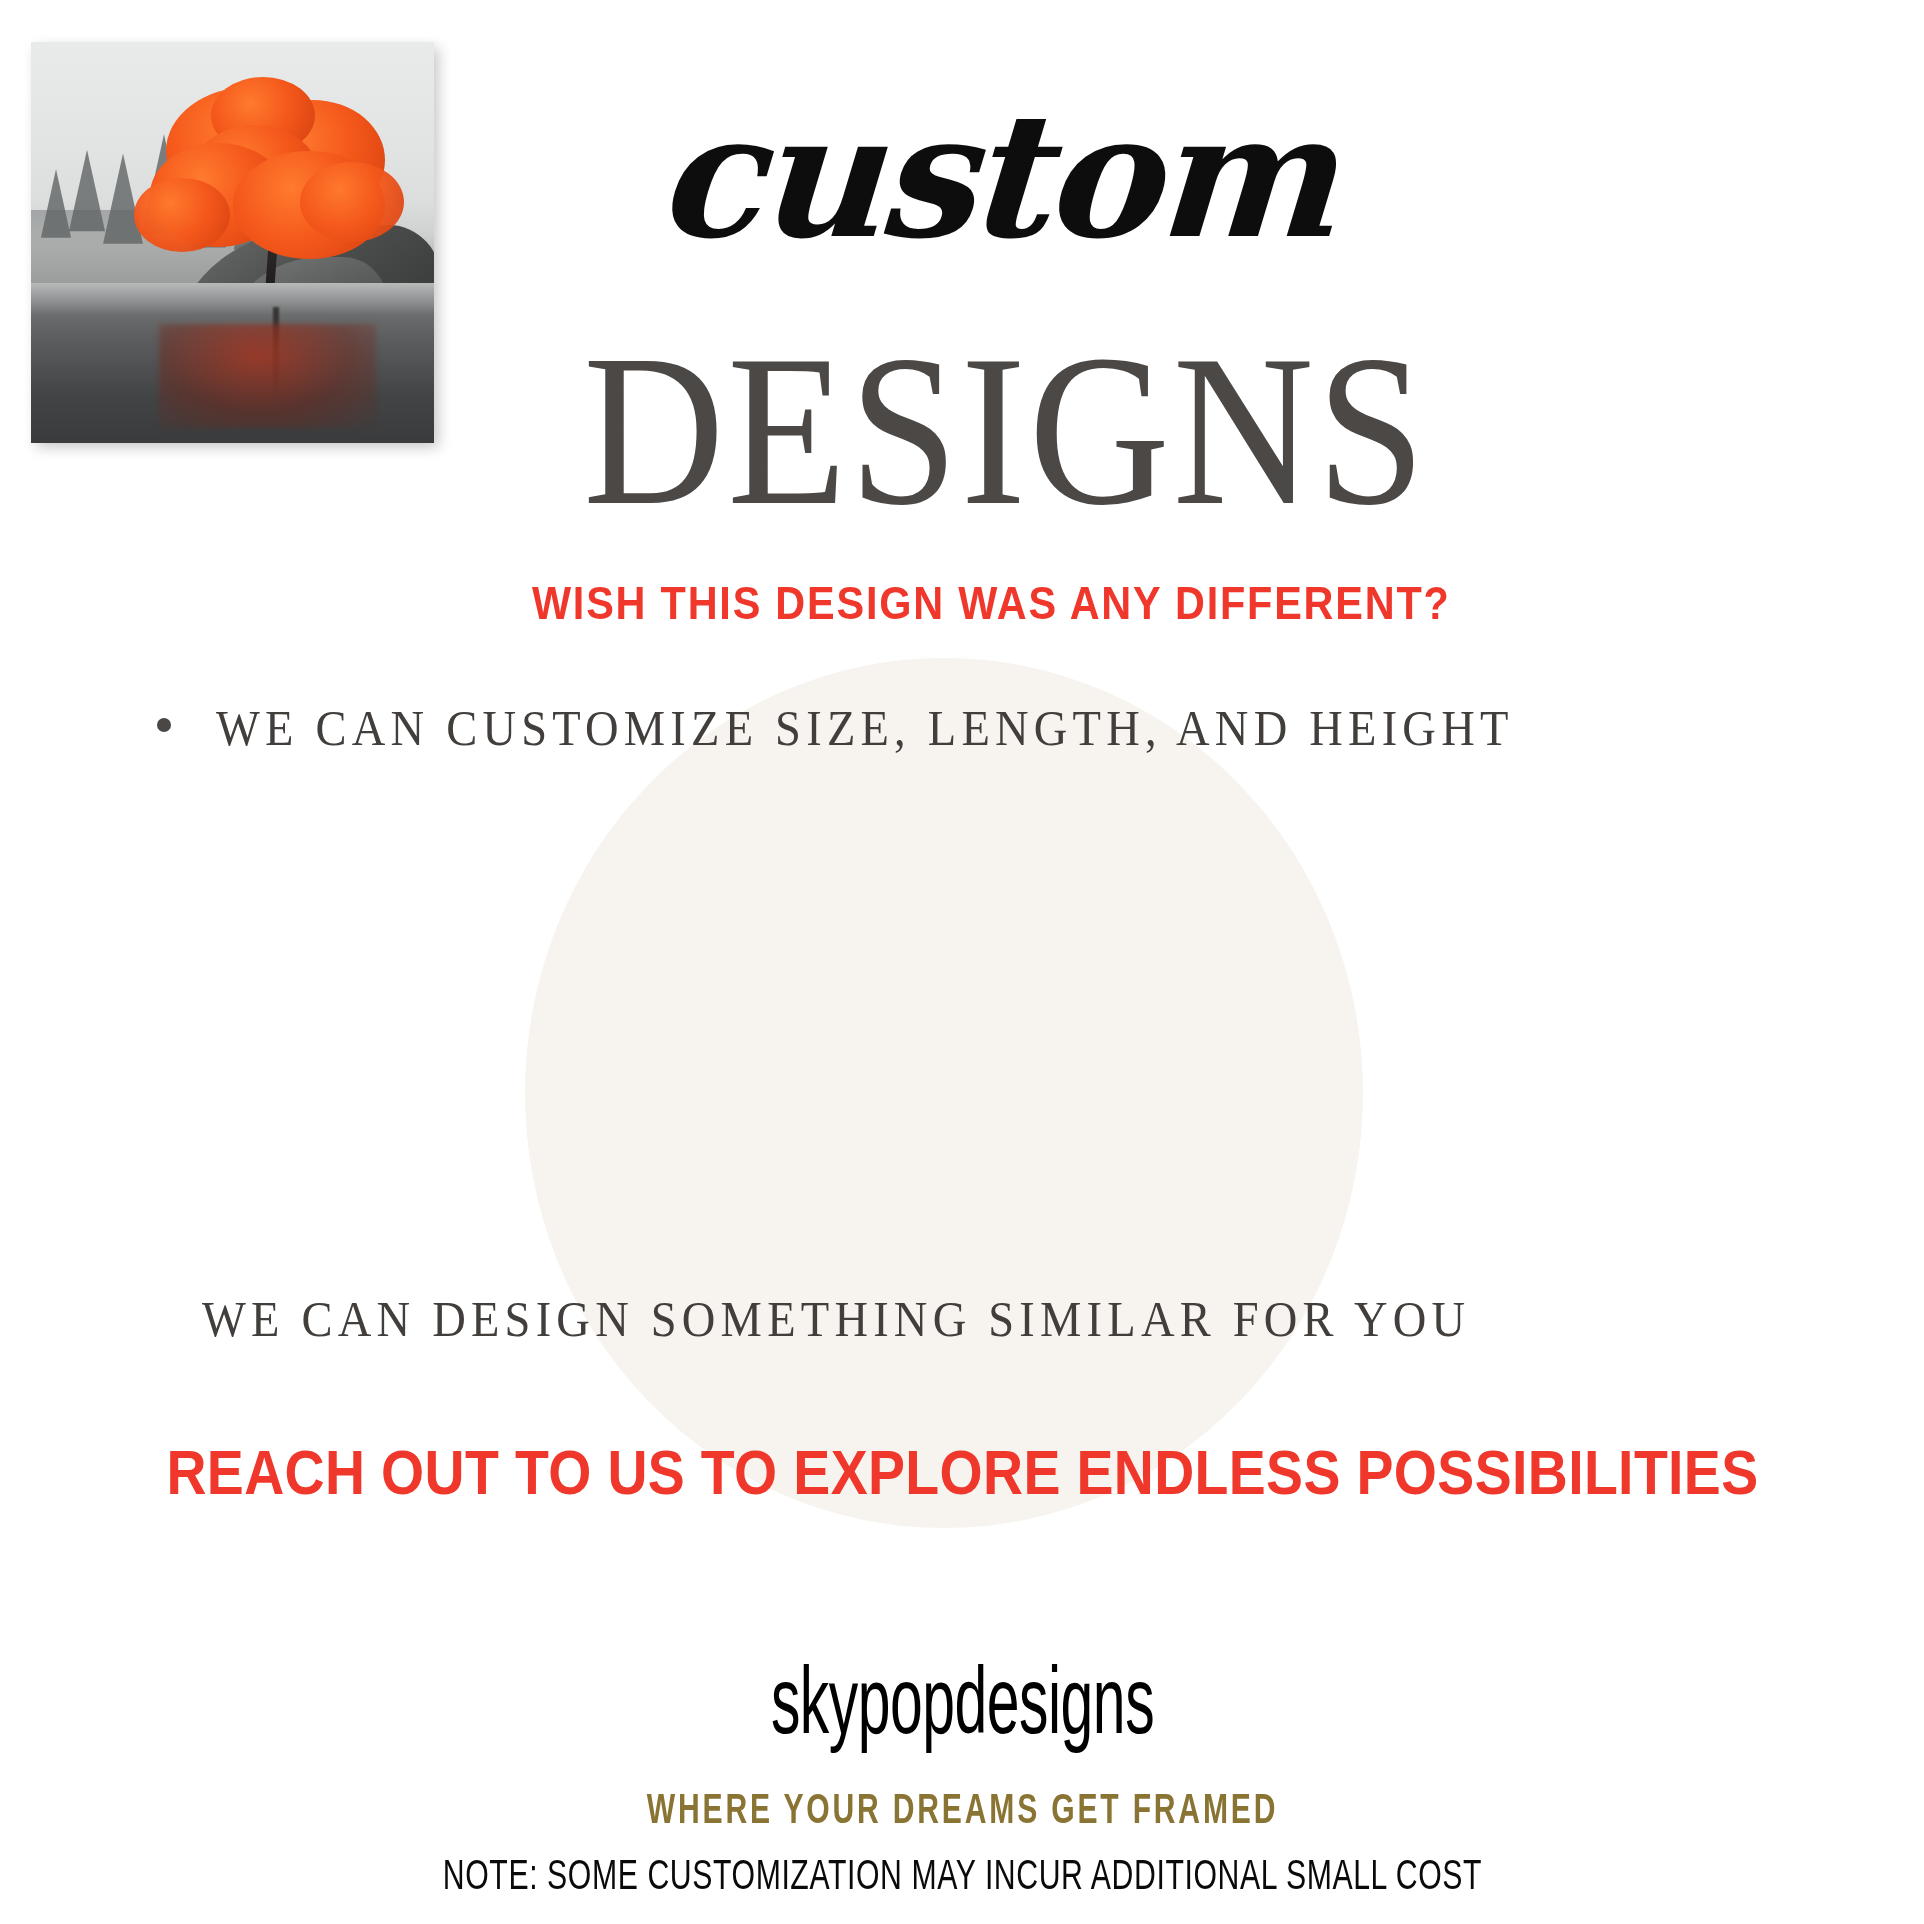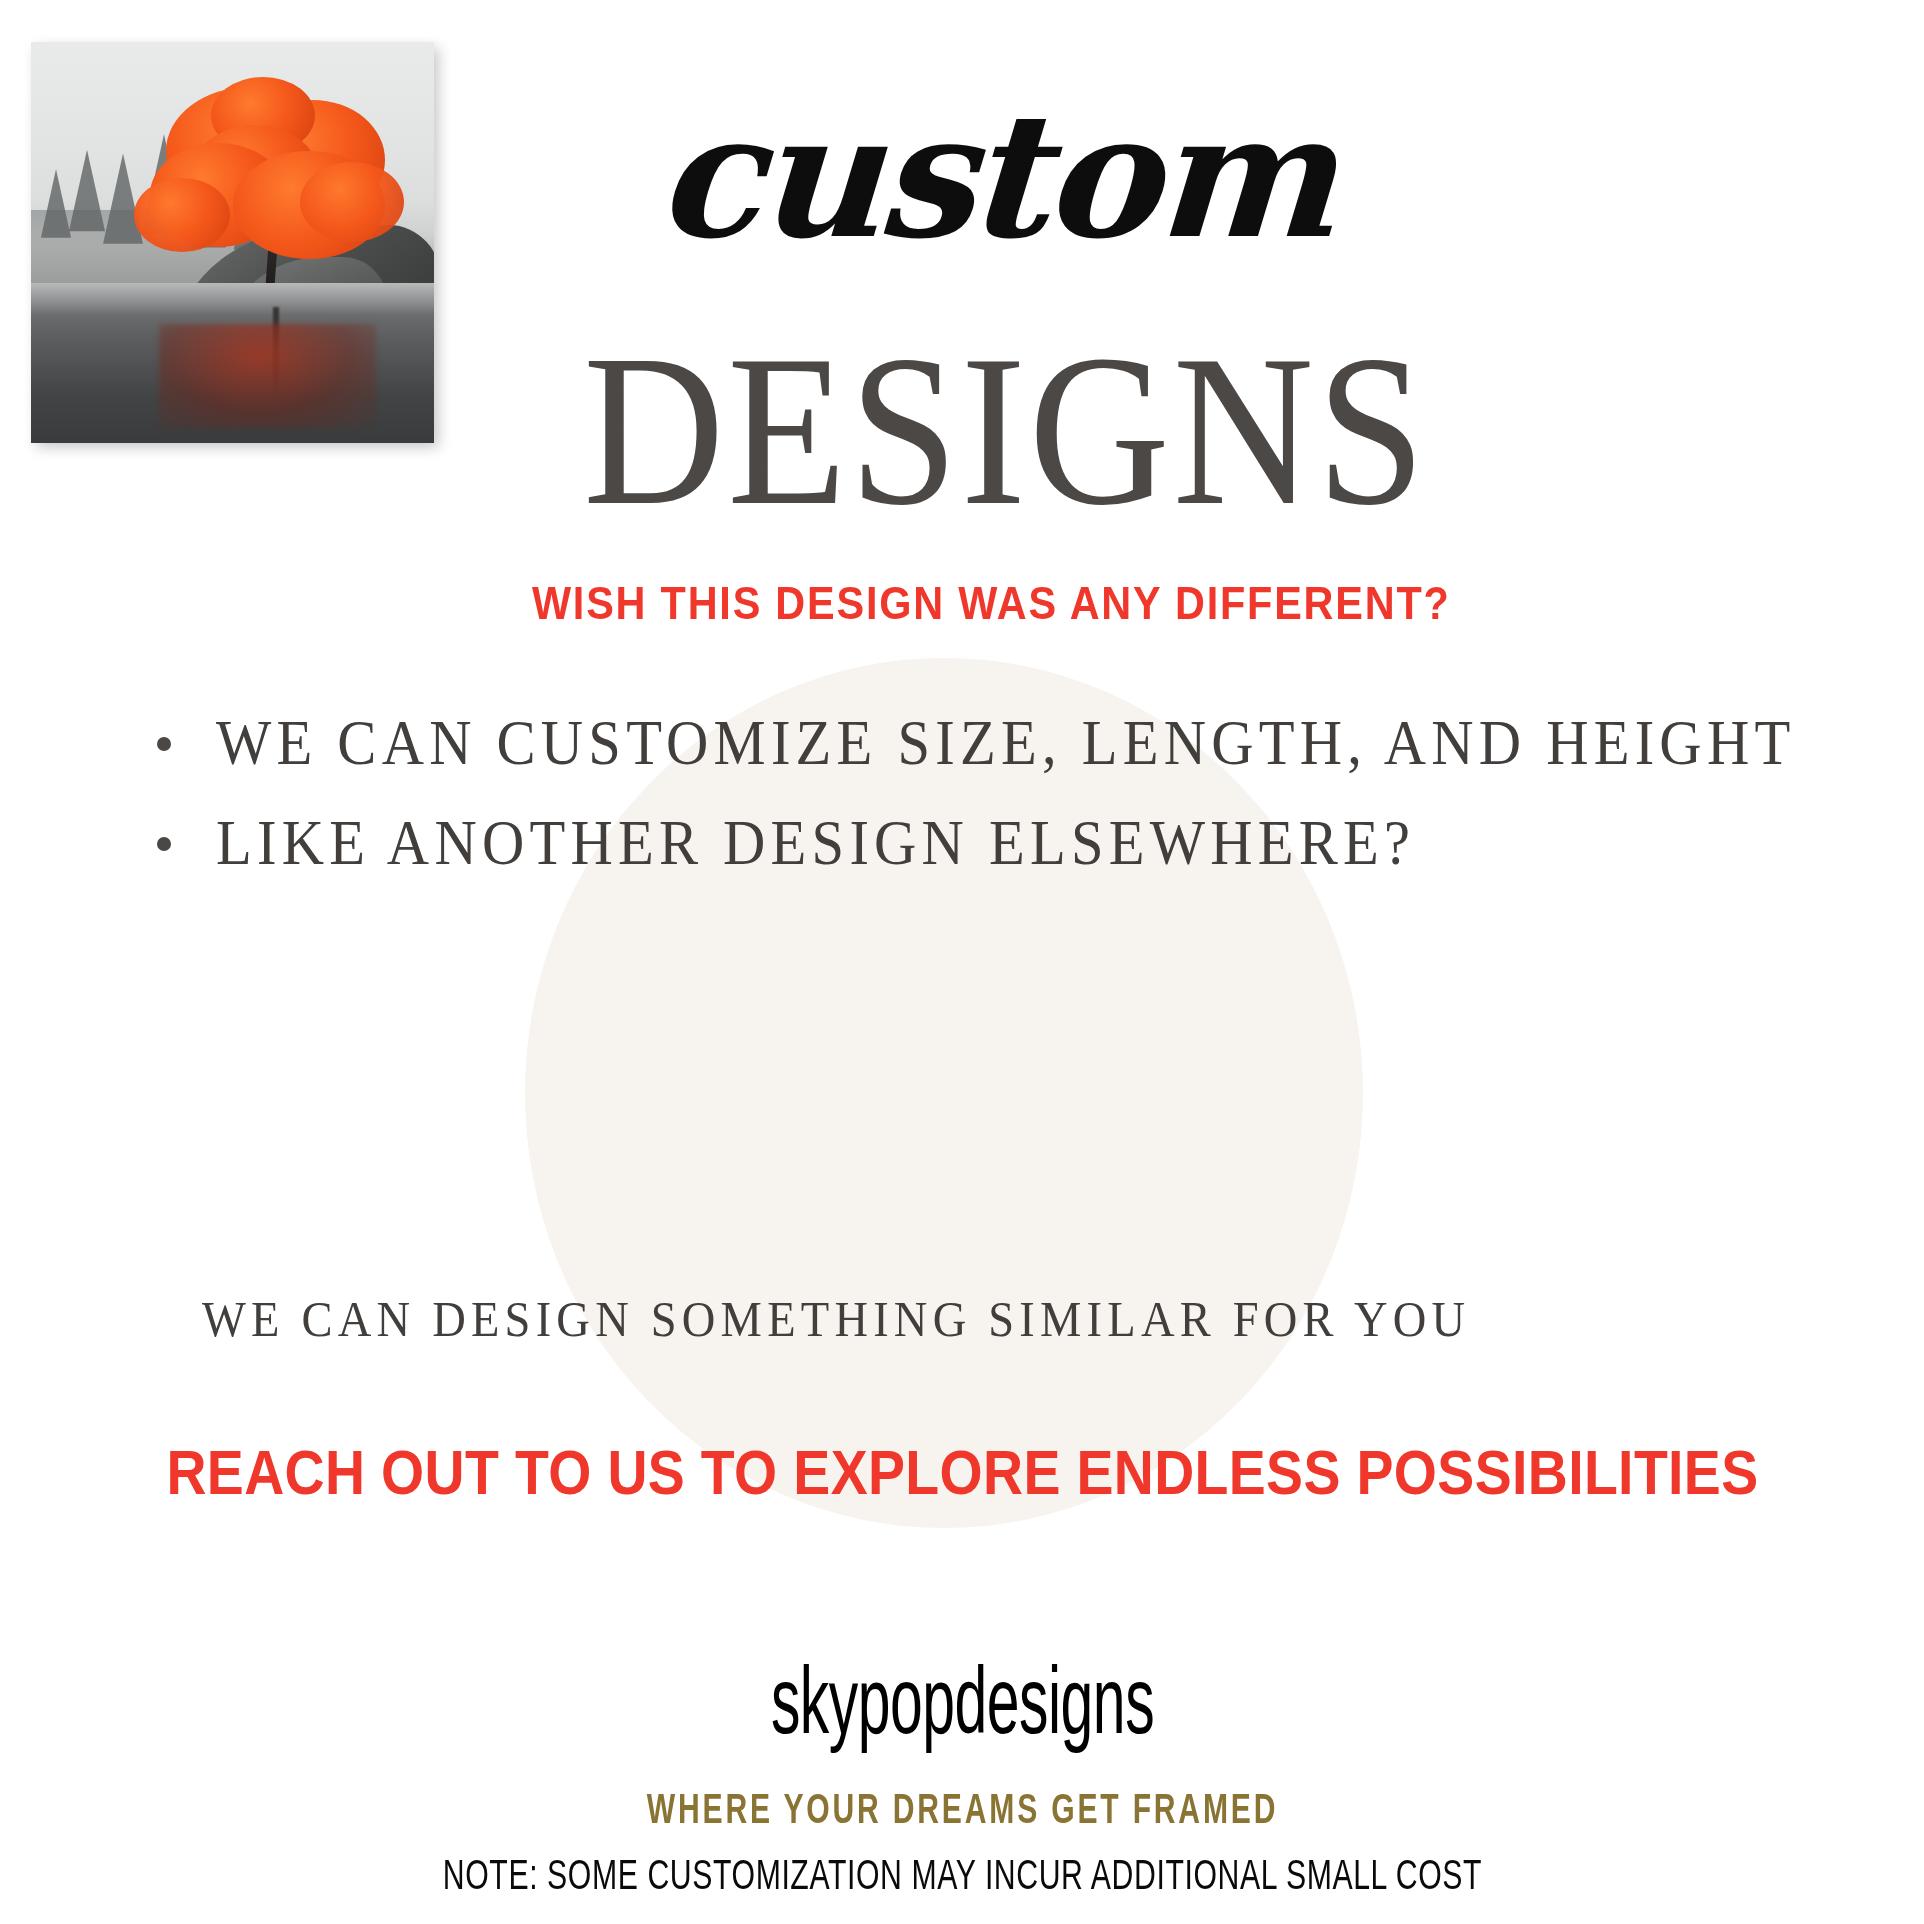--- a/index.html
+++ b/index.html
@@ -212,25 +212,24 @@
     list-style: none;
     margin: 0;
     padding: 0;
   }
   #features-list li {
     display: flex;
     align-items: baseline;
     height: 92px;
     font-family: "Liberation Serif", "DejaVu Serif", serif;
     font-weight: 400;
-    font-size: 63px;
+    font-size: 50px;
     letter-spacing: 5.6px;
     color: #413e3c;
     white-space: nowrap;
-    margin-top: 8px;
   }
   #features-list li .bullet-dot {
     flex: 0 0 auto;
     width: 14.4px;
     height: 14.4px;
     border-radius: 50%;
     background: #4a4745;
     margin-right: 45px;
     position: relative;
     top: -13px;
@@ -353,24 +352,20 @@
 
   <div id="designs-title">DESIGNS</div>
 
   <div id="subtitle-question">WISH  THIS  DESIGN  WAS ANY DIFFERENT?</div>
 
   <ul id="features-list">
     <li>
       <span class="bullet-dot"></span>
       <span class="feature-text">WE CAN CUSTOMIZE SIZE, LENGTH, AND HEIGHT</span>
     </li>
-    <li>
-      <span class="bullet-dot"></span>
-      <span class="feature-text">LIKE ANOTHER DESIGN ELSEWHERE?</span>
-    </li>
   </ul>
 
   <div id="continuation-line">WE CAN DESIGN SOMETHING SIMILAR FOR YOU</div>
 
   <div id="cta-line">REACH OUT TO US TO EXPLORE ENDLESS POSSIBILITIES</div>
 
   <div id="brand-name">skypopdesigns</div>
 
   <div id="brand-tagline">WHERE YOUR DREAMS GET FRAMED</div>
 

